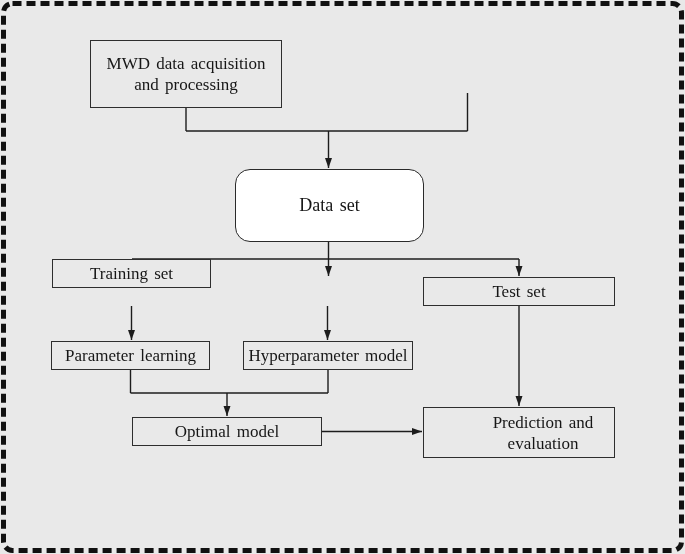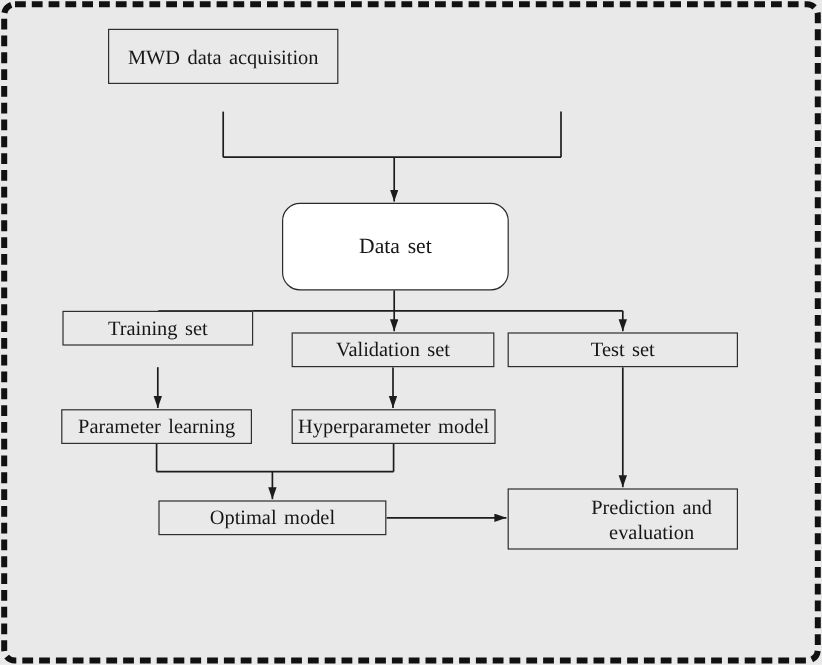--- a/index.html
+++ b/index.html
@@ -77,36 +77,34 @@
     <path class="line" d="M519,306 L519,406" marker-end="url(#arr)"></path>
 
     <path class="line" d="M130.5,370 L130.5,393"></path>
     <path class="line" d="M328,370 L328,393"></path>
     <path class="line" d="M130.5,393 L328,393"></path>
     <path class="line" d="M227,393 L227,416" marker-end="url(#arr)"></path>
 
     <path class="line" d="M322,431.5 L422,431.5" marker-end="url(#arr)"></path>
   </svg>
 
-  <div class="box" style="left:90px;top:24px;width:192px;height:46px;">
+  <div class="box" style="left:90px;top:40px;width:192px;height:68px;">
     <span>MWD data acquisition</span>
+    <span>and processing</span>
   </div>
 
 
   <div class="box rounded" style="left:235px;top:169px;width:189px;height:73px;">
     <span>Data set</span>
   </div>
 
   <div class="box" style="left:52px;top:259px;width:159px;height:29px;">
     <span>Training set</span>
   </div>
 
-  <div class="box" style="left:243px;top:277px;width:169px;height:29px;">
-    <span>Validation set</span>
-  </div>
 
   <div class="box" style="left:423px;top:277px;width:192px;height:29px;justify-content:center;">
     <span>Test set</span>
   </div>
 
   <div class="box" style="left:51px;top:341px;width:159px;height:29px;">
     <span>Parameter learning</span>
   </div>
 
   <div class="box" style="left:243px;top:341px;width:170px;height:29px;">

